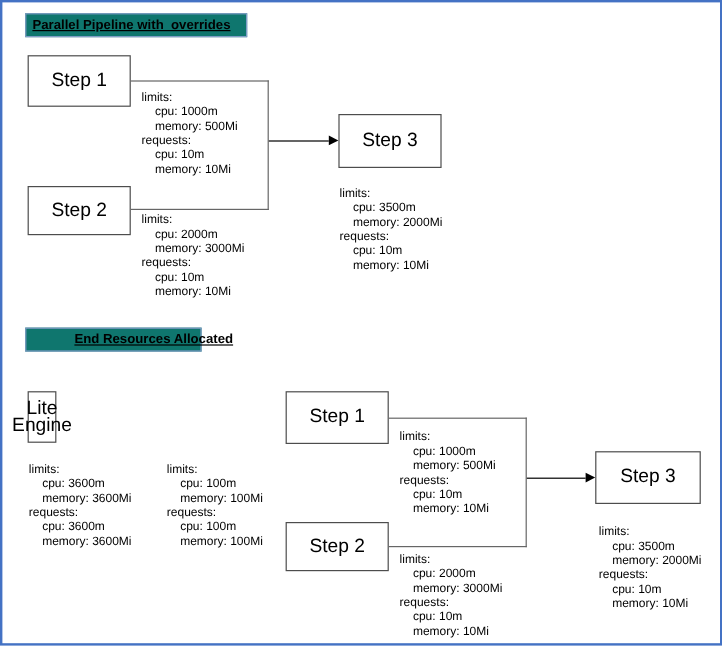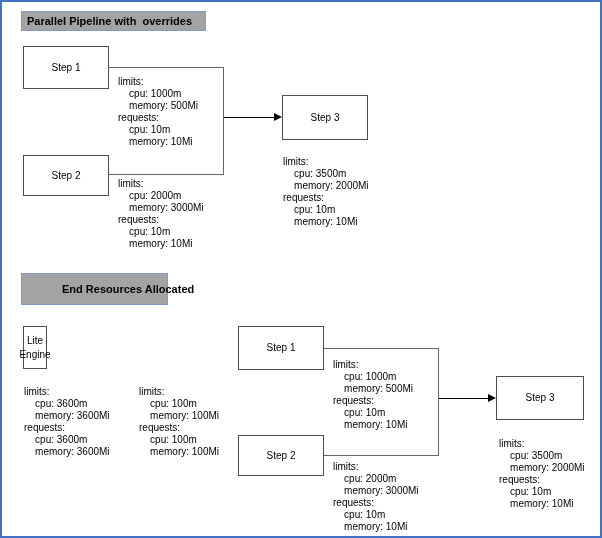--- a/index.html
+++ b/index.html
@@ -10,35 +10,36 @@
   .canvas {
     position: relative;
     width: 602px;
     height: 538px;
     background: #ffffff;
     border: 2px solid #4472c4;
     overflow: hidden;
   }
   .title-box {
     position: absolute;
-    background: #a3a3a3;
+    background: #0f766e;
     border: 1px solid #7f9cc6;
     font-weight: bold;
     font-size: 11px;
     color: #000;
     display: flex;
     align-items: center;
     padding: 0 5px;
     white-space: pre;
+    text-decoration: underline;
   }
   .node {
     position: absolute;
     background: #ffffff;
     border: 1px solid #4d4d4d;
-    font-size: 10px;
+    font-size: 16px;
     color: #000;
     display: flex;
     align-items: center;
     justify-content: center;
     text-align: center;
     white-space: pre;
     line-height: 14px;
   }
   .ann {
     position: absolute;
@@ -90,21 +91,21 @@
 requests:
     cpu: 10m
     memory: 10Mi</div>
   <div class="ann" style="left:281px; top:154px;">limits:
     cpu: 3500m
     memory: 2000Mi
 requests:
     cpu: 10m
     memory: 10Mi</div>
 
-  <div class="title-box" style="left:19px; top:271px; width:147px; height:32px;padding-left:40px;">End Resources Allocated</div>
+  <div class="title-box" style="left:19px; top:271px; width:147px; height:20px;padding-left:40px;">End Resources Allocated</div>
 
   <div class="node" style="left:21px; top:324px; width:24px; height:43px;">Lite
 Engine</div>
 
 
   <div class="node" style="left:236px; top:324px; width:86px; height:44px;">Step 1</div>
 
   <div class="node" style="left:236px; top:433px; width:86px; height:41px;">Step 2</div>
 
   <div class="node" style="left:494px; top:374px; width:88px; height:44px;">Step 3</div>

